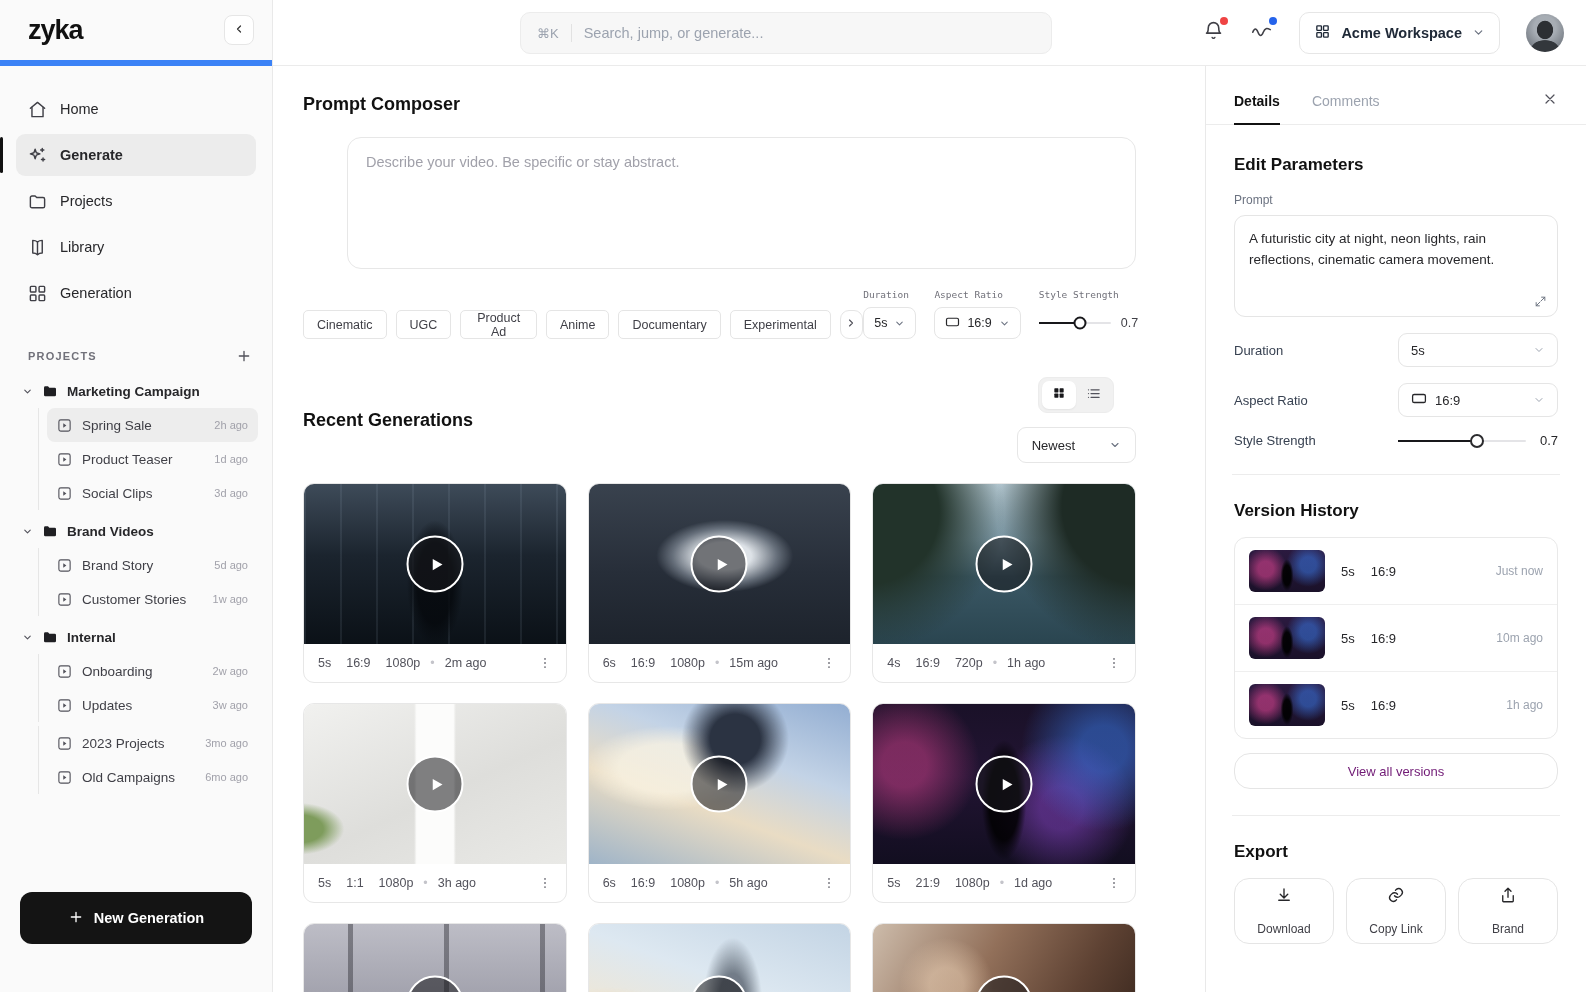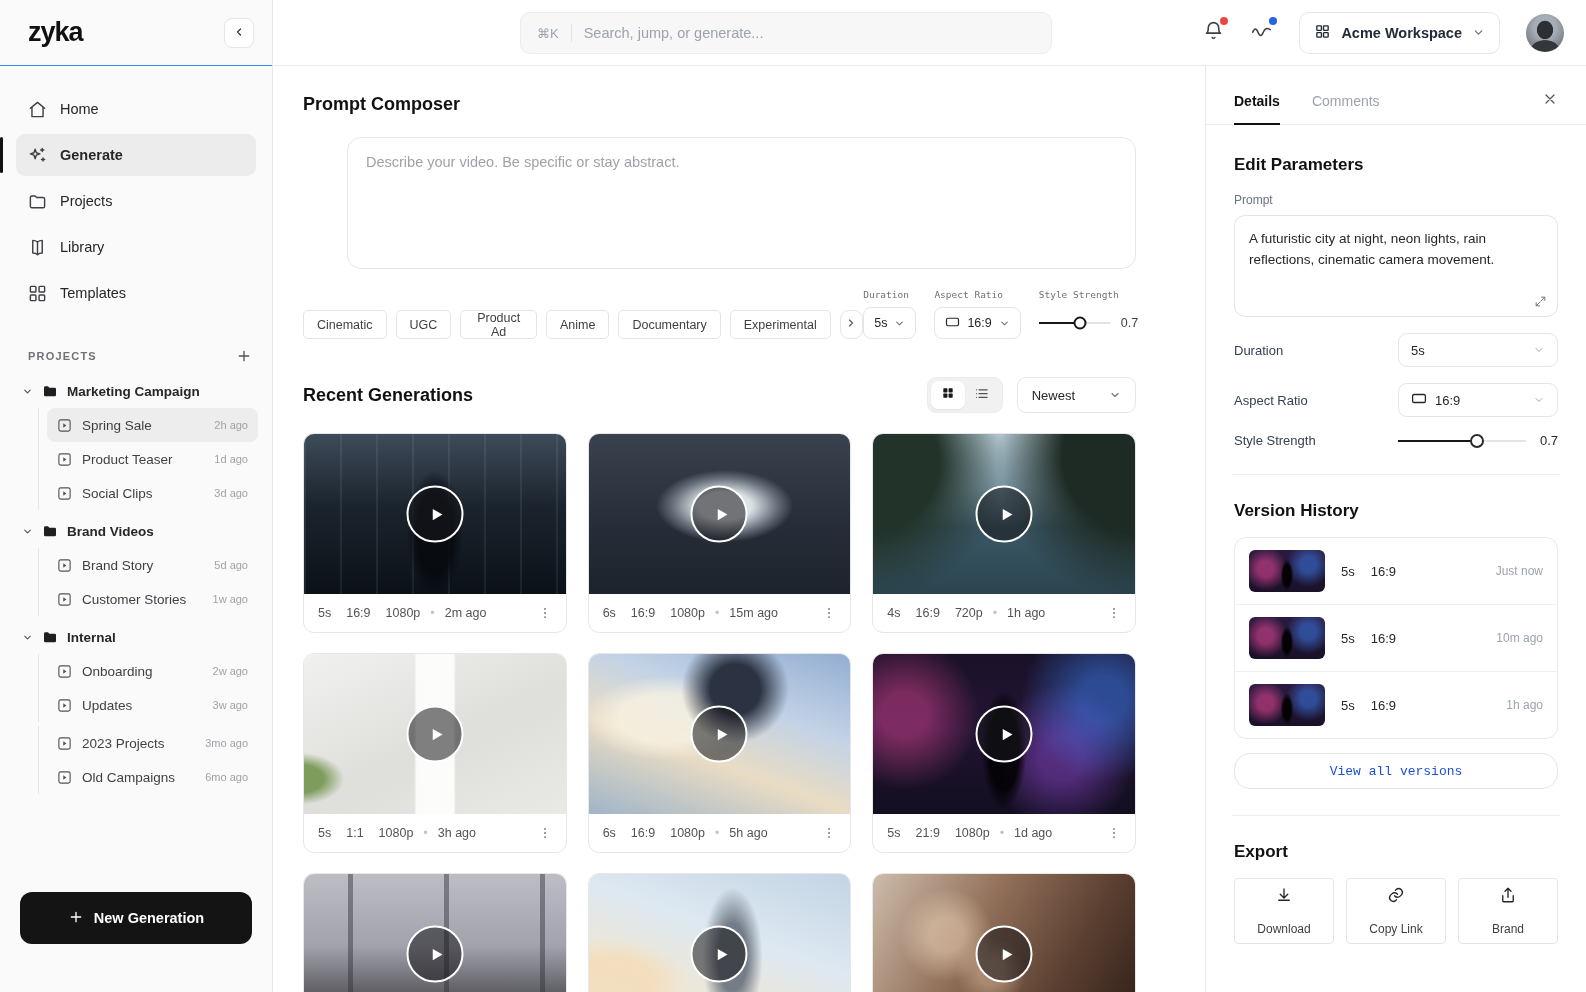--- a/index.html
+++ b/index.html
@@ -3,21 +3,21 @@
 <meta charset="utf-8">
 <style>
   * { margin:0; padding:0; box-sizing:border-box; }
   html,body { width:1586px; height:992px; overflow:hidden; background:#fff;
     font-family:"Liberation Sans", sans-serif; color:#18181b; }
   .app { display:flex; width:1586px; height:992px; }
 
   
   .sidebar { width:273px; min-width:273px; background:#fafafa; border-right:1px solid #e9e9e9;
     display:flex; flex-direction:column; }
-  .sidebar-header { height:66px; border-bottom:1px solid #3b82f6; display:flex; align-items:center;
+  .sidebar-header { height:66px; border-bottom:6px solid #3b82f6; display:flex; align-items:center;
     justify-content:space-between; padding:0 18px 0 28px; }
   .logo { font-size:27px; font-weight:800; letter-spacing:-1px; color:#111; }
   .collapse-btn { width:30px; height:30px; background:#fff; border:1px solid #e6e6e6; border-radius:8px;
     display:flex; align-items:center; justify-content:center; color:#333; cursor:pointer; }
   .nav { padding:22px 16px 0 16px; display:flex; flex-direction:column; gap:4px; }
   .nav-item { position:relative; display:flex; align-items:center; gap:13px; height:42px;
     padding:0 12px; border-radius:9px; font-size:14.5px; color:#27272a; cursor:pointer; }
   .nav-item .nicon { width:19px; height:19px; color:#3f3f46; display:flex; }
   .nav-item.active { background:#ececec; font-weight:600; }
   .nav-item.active::before { content:""; position:absolute; left:-16px; top:3px; bottom:3px;
@@ -94,21 +94,21 @@
   .track { position:relative; width:72px; height:2px; background:#e4e4e7; border-radius:2px; }
   .track .fill { position:absolute; left:0; top:0; bottom:0; width:58%; background:#18181b; }
   .track .knob { position:absolute; left:58%; top:50%; transform:translate(-50%,-50%);
     width:13px; height:13px; border-radius:50%; background:#fff; border:2px solid #18181b; }
   .slider-val { font-size:12.5px; color:#3f3f46; }
   .generate-btn { margin-left:20px; width:104px; height:41px; background:#141414; color:#fff;
     border:none; border-radius:10px; font-size:14px; font-weight:600; cursor:pointer;
     font-family:"Liberation Sans", sans-serif; }
 
   .recent-head { display:flex; align-items:center; margin-top:38px; }
-  .recent-right { margin-left:auto; display:flex; align-items:center; gap:14px; }
+  .recent-right { margin-left:auto; display:flex; align-items:center; gap:14px;flex-direction:column; }
   .view-toggle { display:flex; background:#f1f1f1; border:1px solid #ececec; border-radius:9px;
     padding:3px; }
   .vt-btn { width:34px; height:28px; border-radius:7px; display:flex; align-items:center;
     justify-content:center; color:#52525b; cursor:pointer; }
   .vt-btn.active { background:#fff; box-shadow:0 1px 2px rgba(0,0,0,.06); color:#18181b; }
   .sort-select { display:flex; align-items:center; gap:34px; height:36px; padding:0 14px;
     border:1px solid #e6e6e6; border-radius:9px; background:#fff; font-size:13px; color:#27272a;
     cursor:pointer; }
   .sort-select .schev { color:#6b7280; display:flex; }
 
@@ -200,24 +200,24 @@
   .vrow + .vrow { border-top:1px solid #efefef; }
   .vthumb { width:76px; height:42px; border-radius:6px;
     background:
       radial-gradient(ellipse 8px 20px at 50% 60%, rgba(0,0,0,.9) 0 50%, transparent 80%),
       radial-gradient(circle at 22% 45%, rgba(236,72,153,.55) 0 12%, transparent 34%),
       radial-gradient(circle at 78% 35%, rgba(59,130,246,.5) 0 12%, transparent 34%),
       linear-gradient(180deg,#2b1a40 0%,#1a1129 100%); }
   .vmeta { display:flex; gap:16px; font-size:13px; color:#27272a; }
   .vtime { margin-left:auto; font-size:12px; color:#9ca3af; }
   .view-all { margin-top:14px; width:100%; height:36px; border:1px solid #e5e5e5; border-radius:16px;
-    background:#fff; font-size:13px; color:#1d4ed8; cursor:pointer;
-    font-family:Liberation Mono, monospace; }
+    background:#fff; font-size:13px; color:#701a75; cursor:pointer;
+    font-family:Liberation Sans, sans-serif; }
   .export-btns { margin-top:16px; display:flex; gap:12px; }
-  .export-btn { flex:1; height:66px; border:1px solid #e5e5e5; border-radius:4px; background:#fff;
+  .export-btn { flex:1; height:66px; border:1px solid #e5e5e5; border-radius:15px; background:#fff;
     display:flex; flex-direction:column; align-items:center; justify-content:center; gap:18px;
     font-size:12px; color:#3f3f46; cursor:pointer; font-family:"Liberation Sans", sans-serif; }
   .export-btn .eicon { color:#27272a; display:flex; }
 </style>
 </head>
 <body>
 
 <div class="app">
 
   <aside class="sidebar">
@@ -270,21 +270,21 @@
       </div>
       <div class="nav-item">
         <span class="nicon">
           <svg width="19" height="19" viewBox="0 0 24 24" fill="none" stroke="currentColor" stroke-width="1.8" stroke-linecap="round" stroke-linejoin="round">
               <rect x="3" y="3" width="7" height="7" rx="1"></rect>
               <rect x="14" y="3" width="7" height="7" rx="1"></rect>
               <rect x="3" y="14" width="7" height="7" rx="1"></rect>
               <rect x="14" y="14" width="7" height="7" rx="1"></rect>
             </svg>
         </span>
-        <span>Templates</span>
+        <span>Generation</span>
       </div>
     </nav>
 
     <div class="projects-head">
       <span class="projects-label">PROJECTS</span>
       <span class="plus-btn">
         <svg width="16" height="16" viewBox="0 0 24 24" fill="none" stroke="currentColor" stroke-width="2" stroke-linecap="round">
             <path d="M12 5v14M5 12h14"></path>
           </svg>
       </span>

